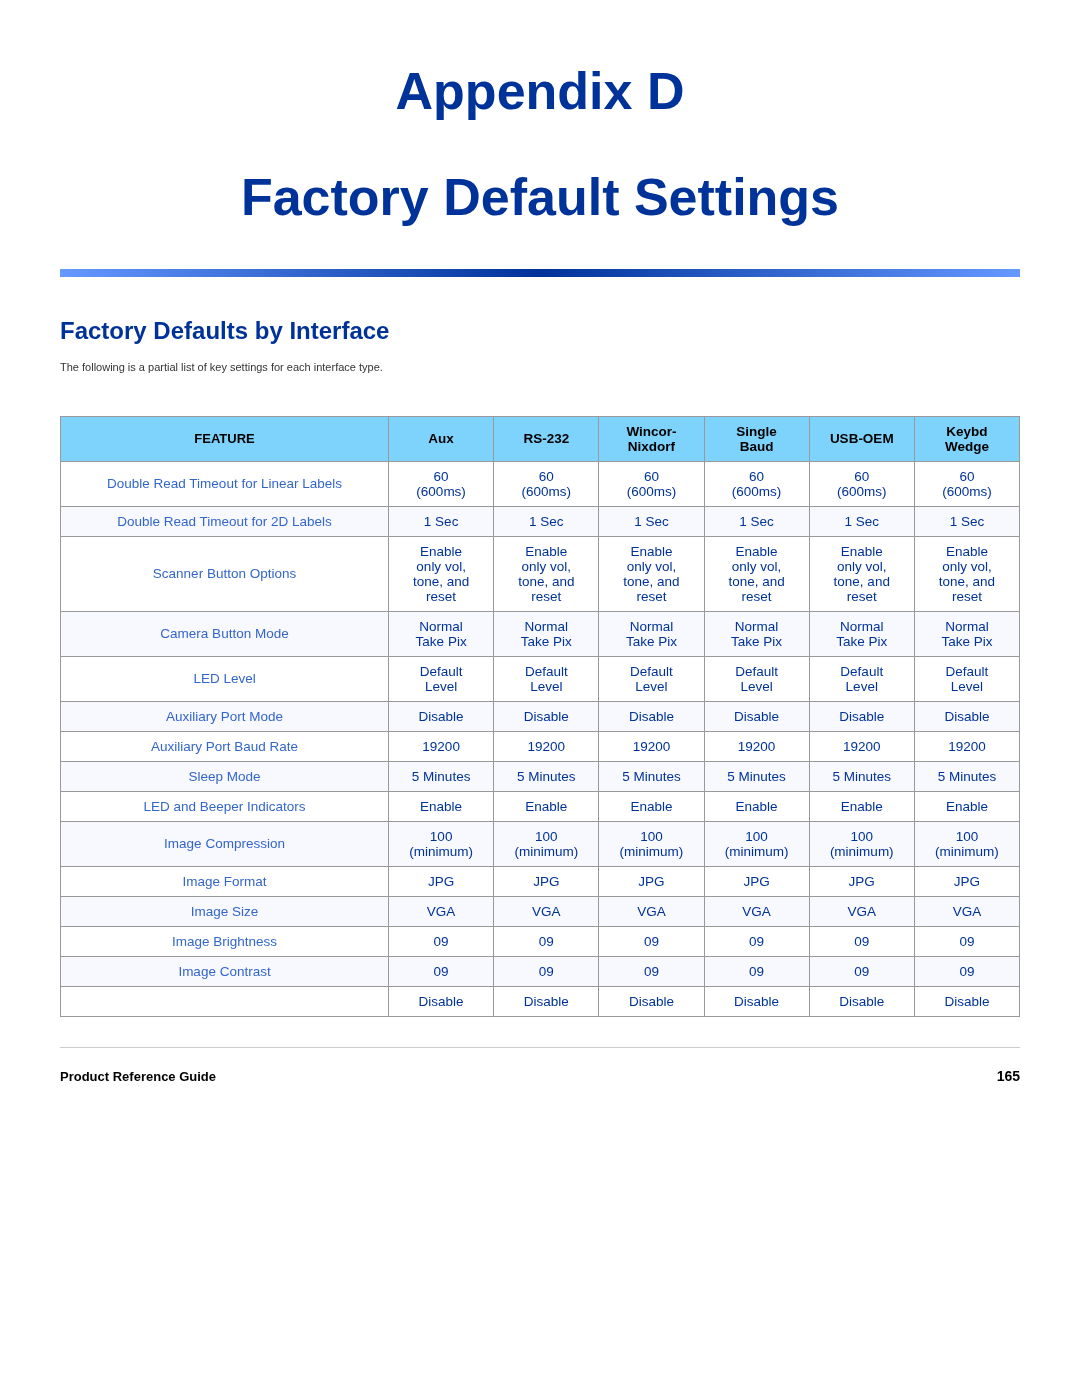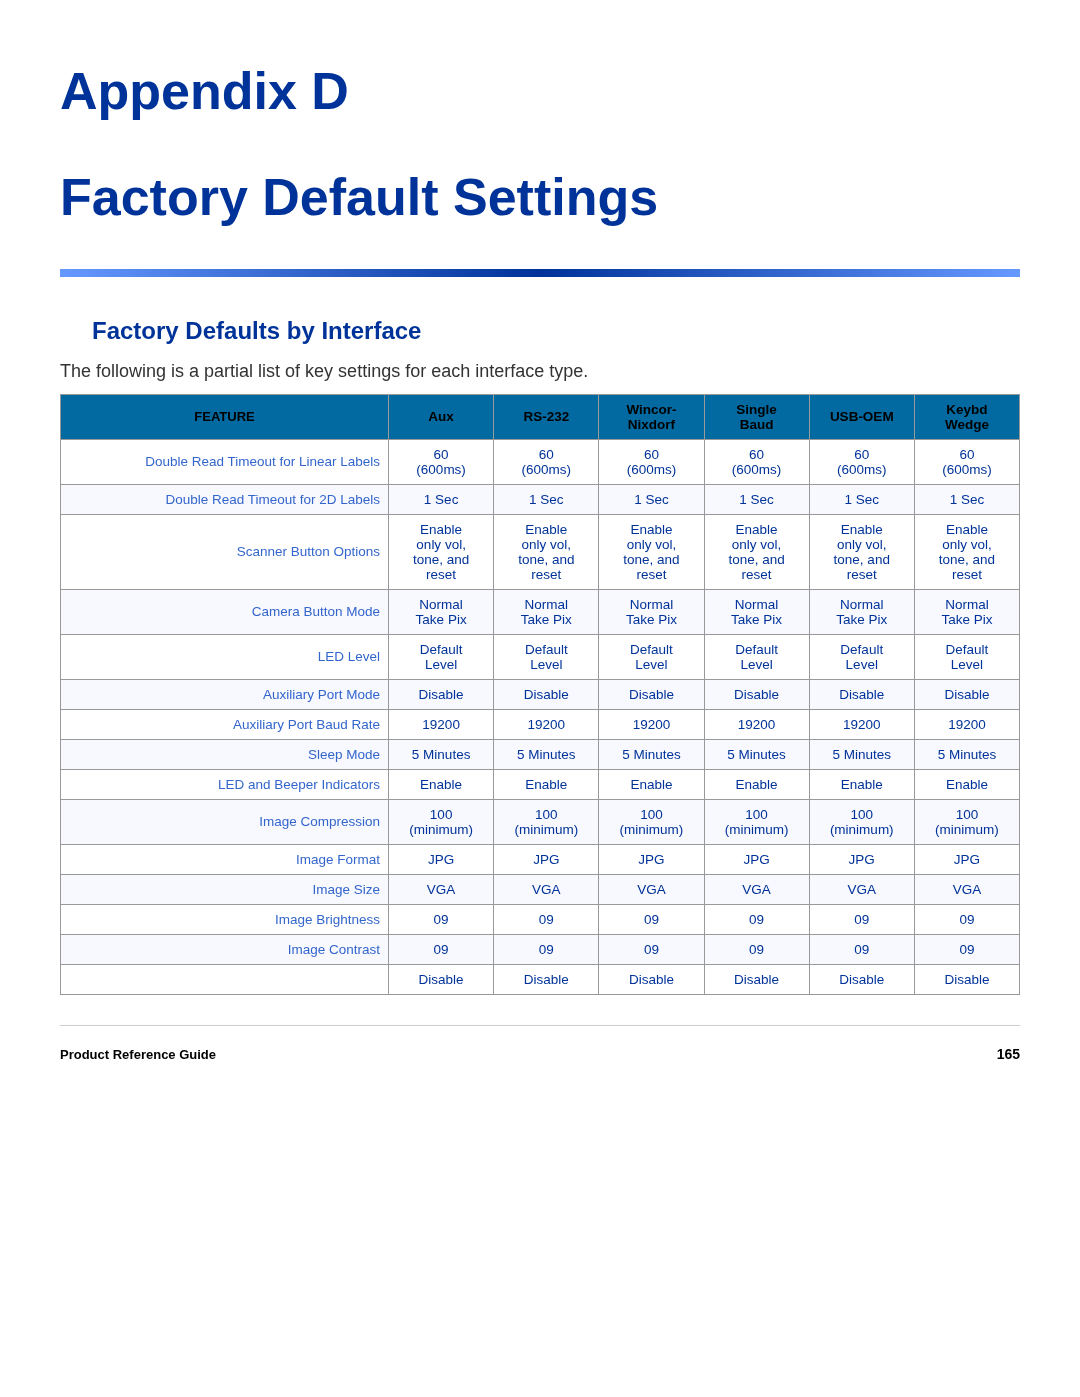--- a/index.html
+++ b/index.html
@@ -11,20 +11,21 @@
       min-height: 1397px;
       position: relative;
     }
 
     .page-container {
       padding: 0 60px 60px 60px;
     }
 
     
     .header {
+      text-align: center;
       padding: 60px 0 20px 0;
     }
 
     .title-appendix {
       font-size: 52px;
       font-weight: bold;
       color: #003399;
       line-height: 1.2;
     }
 
@@ -42,58 +43,57 @@
       background: linear-gradient(to right, #6699ff, #003399, #6699ff);
       margin: 20px 0 40px 0;
     }
 
     
     .section-heading {
       font-size: 24px;
       font-weight: bold;
       color: #003399;
       margin-bottom: 16px;
-      margin-left: 32px;
     }
 
     .intro-text {
-      font-size: 18px;
+      font-size: 11px;
       color: #333333;
-      margin-bottom: 12px;
+      margin-bottom: 43px;
     }
 
     
     .data-table {
       width: 100%;
       border-collapse: collapse;
       font-size: 13.5px;
     }
 
     .data-table th, .data-table td {
       border: 1px solid #999999;
       padding: 7px 8px;
       text-align: center;
       vertical-align: middle;
     }
 
     .data-table th {
-      background-color: #0369a1;
+      background-color: #7dd3fc;
       font-weight: bold;
       color: #000000;
     }
 
     .data-table th.feature-col {
       text-align: center;
       font-size: 13px;
       font-weight: bold;
       text-transform: uppercase;
     }
 
     .data-table td.feature-name {
-      text-align: right;
+      text-align: center;
       color: #3366cc;
       background-color: #ffffff;
       font-size: 13.5px;
     }
 
     .data-table tr td {
       color: #003399;
       background-color: #ffffff;
     }
 

